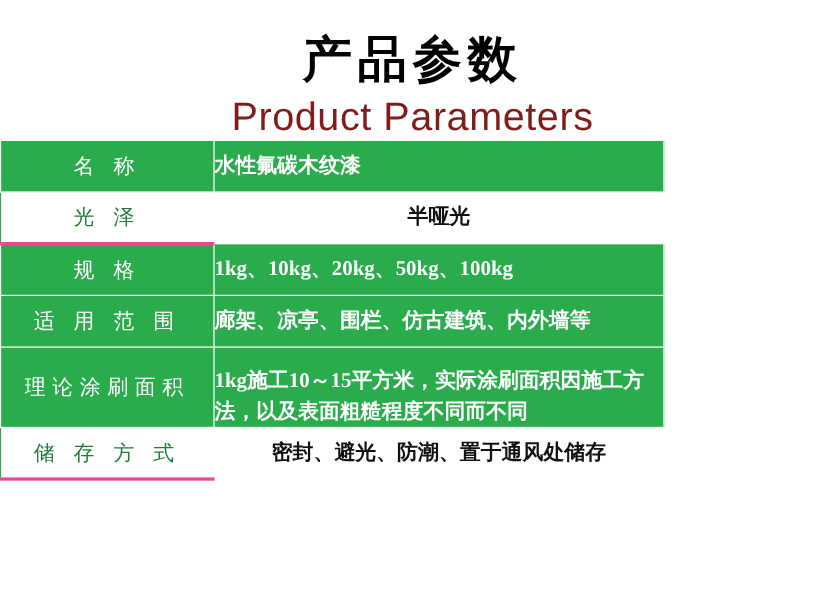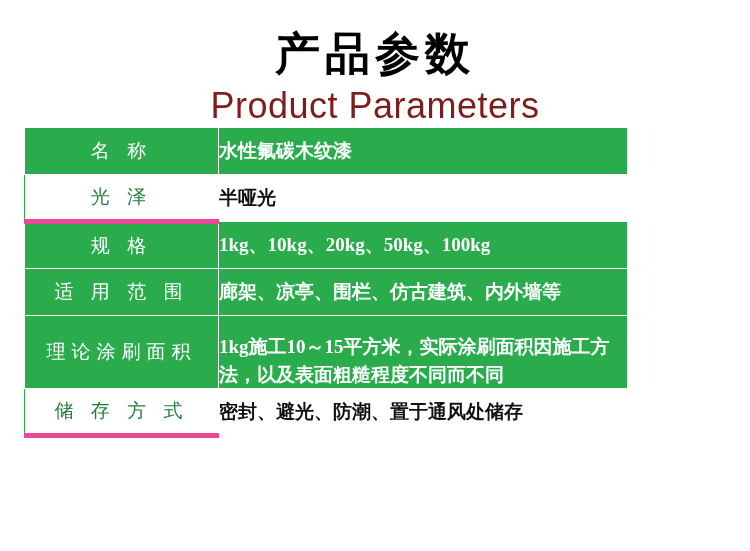--- a/index.html
+++ b/index.html
@@ -44,21 +44,20 @@
     position: absolute;
     left: 0;
     top: 127px;
     width: 750px;
     height: 424px;
   }
   table.params {
     width: 604px;
     border-collapse: collapse;
     table-layout: fixed;
-    margin-left: 24px;
   }
   table.params td {
     border: 1px solid #ffffff;
     vertical-align: middle;
     height: 47px;
     padding: 0;
   }
   td.label {
     width: 194px;
     text-align: center;
@@ -77,22 +76,22 @@
     box-sizing: border-box;
     font-family: "Liberation Serif", serif;
     font-weight: bold;
   }
   
   tr.band-dark td.label { background: #2aac4d; color: #ffffff; }
   tr.band-dark td.value { background: #2aac4d; color: #ffffff; }
   tr.band-light td.label { background: #ffffff; color: #1f7d38; }
   tr.band-light td.value { background: #ffffff; color: #111111; }
 
-  tr.band-light td.label { border-left: 1px solid #2aac4d; border-top: 1px solid #ffffff; border-bottom: 5px solid #ec4899; }
-  tr.band-light td.value { border-right: 1px solid #ffffff; }
+  tr.band-light td.label { border-left: 1px solid #2aac4d; border-top: 1px solid #ffffff; border-bottom: 3px solid #ec4899; }
+  tr.band-light td.value { border-right: 1px solid #ffffff; text-align: center; }
 
   td.value .line {
     display: block;
     line-height: 1.45;
   }
   tr.tall td { height: 66px; }
   tr.tall td.value { padding-top: 17px; }
   .label-sp1 { letter-spacing: 16px; padding-left: 16px; }
   .label-sp2 { letter-spacing: 9px; padding-left: 9px; }
   .label-sp3 { letter-spacing: 4px; padding-left: 4px; }

